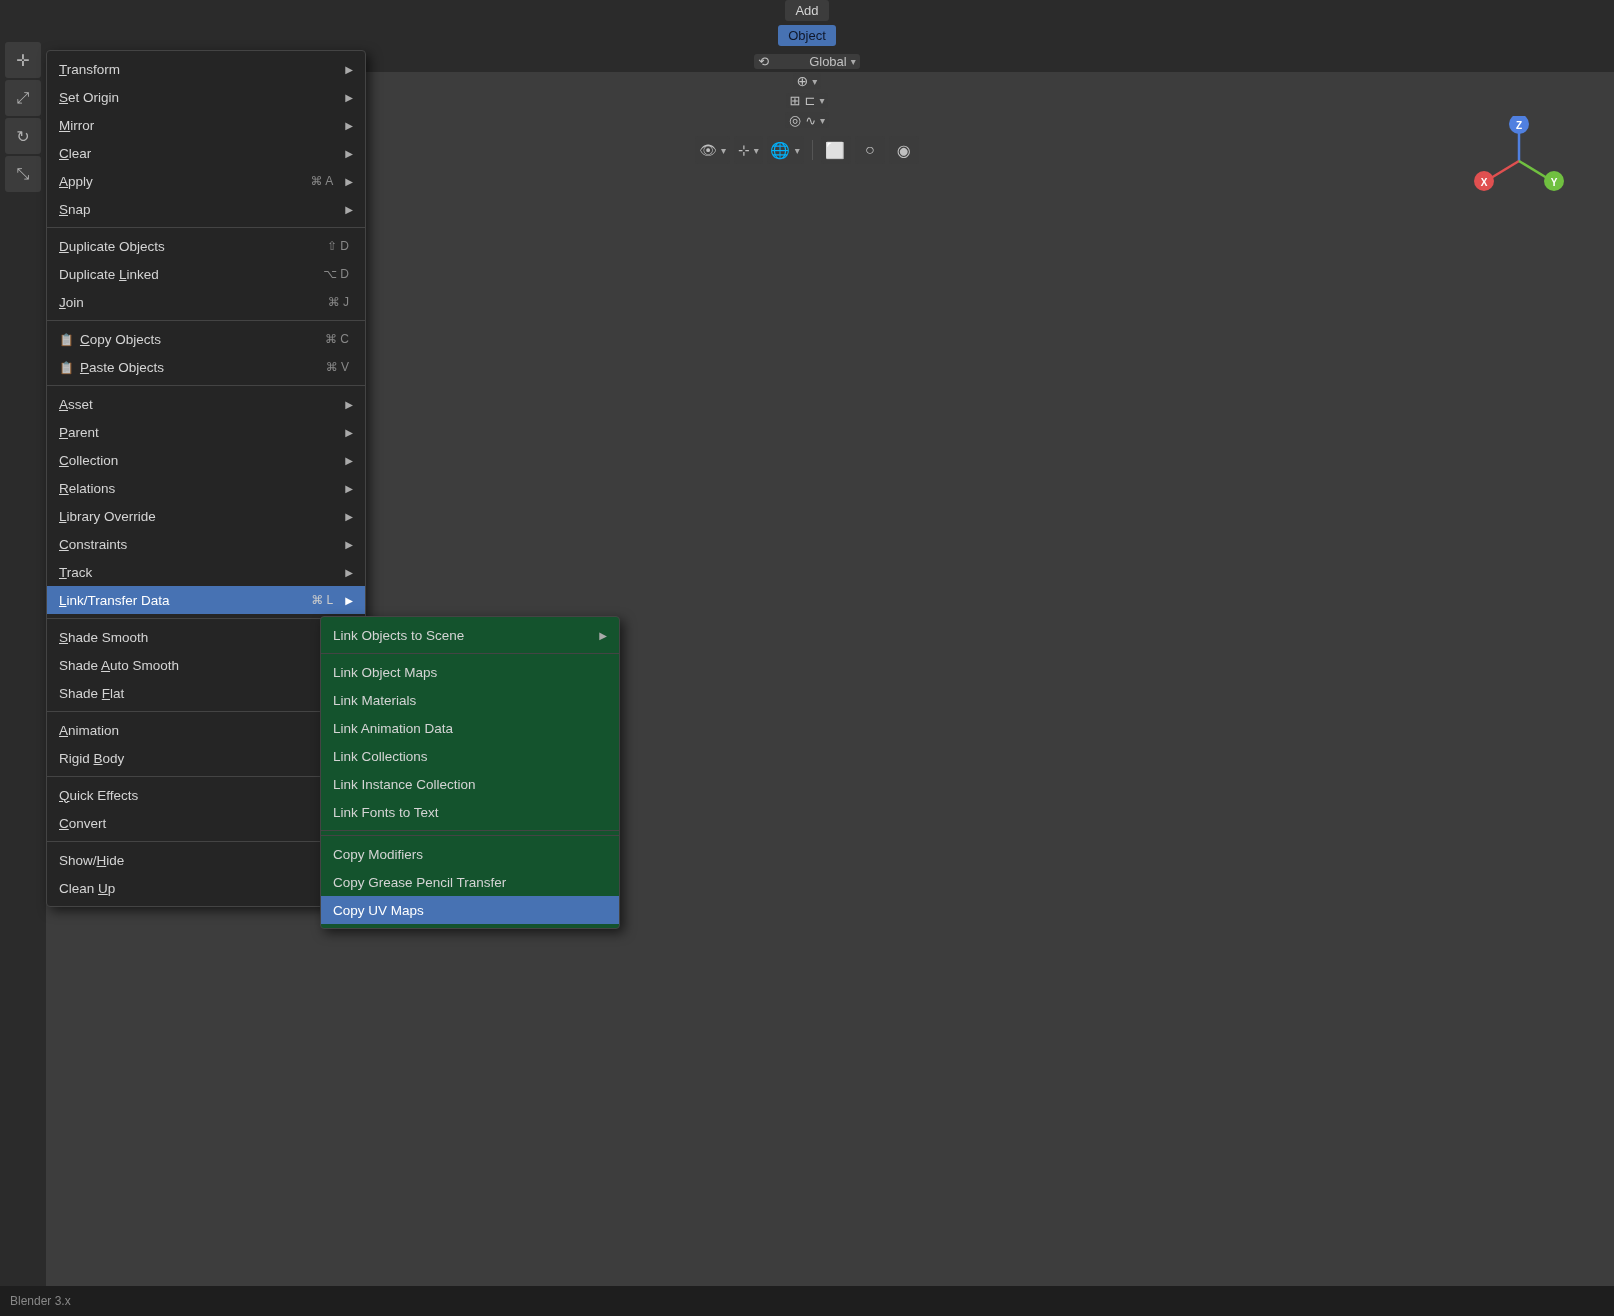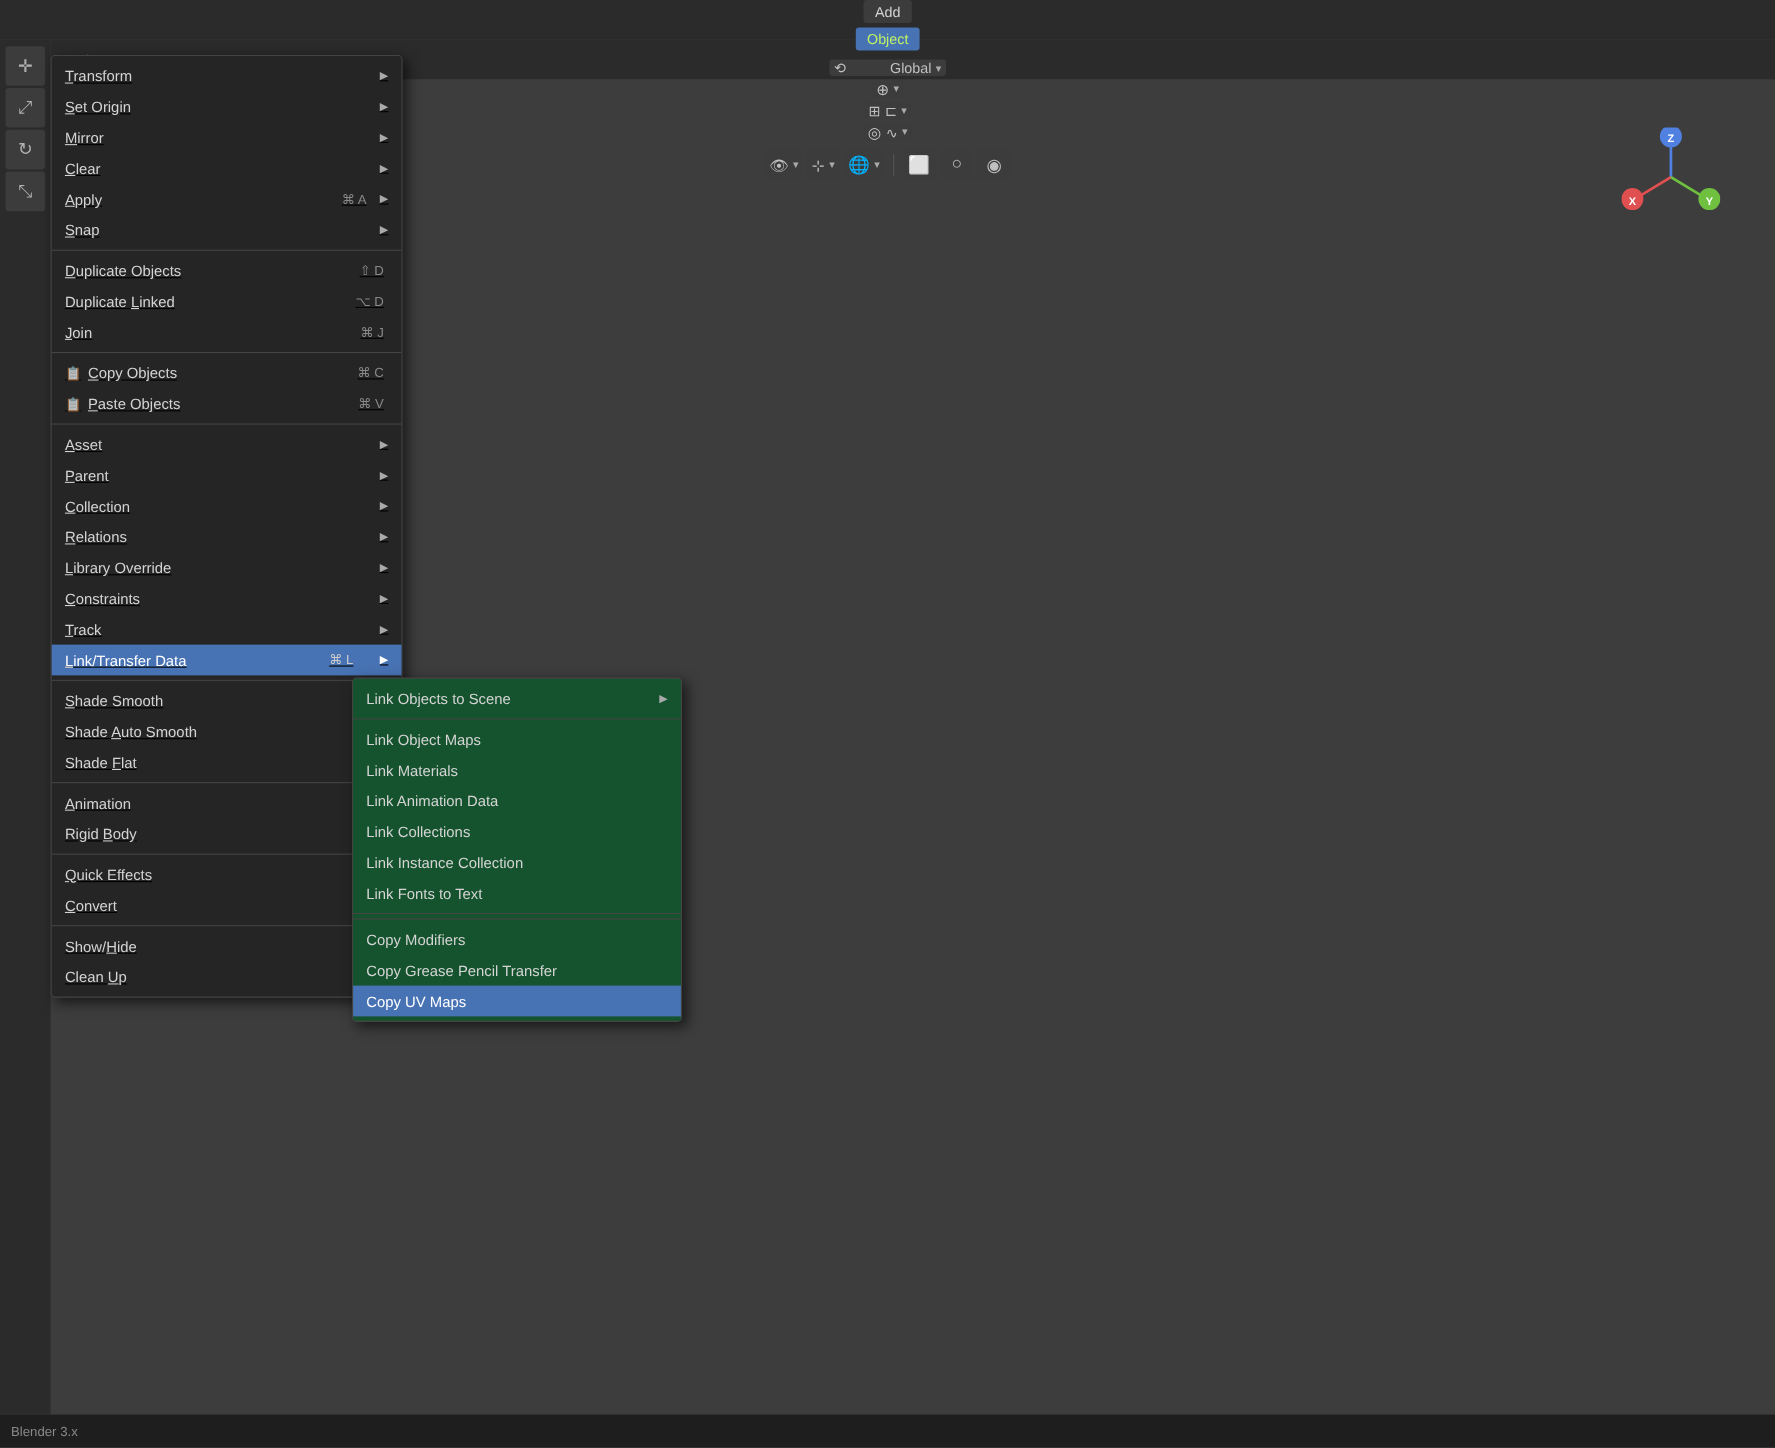--- a/index.html
+++ b/index.html
@@ -32,21 +32,21 @@
       border: none;
       color: #d4d4d4;
       padding: 3px 10px;
       border-radius: 3px;
       cursor: pointer;
       font-size: 13px;
       white-space: nowrap;
     }
     .toolbar-btn.active {
       background: #4772b3;
-      color: #bef264;
+      color: #0f172a;
     }
     .toolbar-separator {
       width: 1px;
       height: 20px;
       background: #555;
       margin: 0 4px;
     }
     .toolbar-spacer { flex: 1; }
 
     
@@ -109,38 +109,36 @@
       position: absolute;
       top: 50px;
       left: 46px;
       width: 320px;
       background: #252525;
       border: 1px solid #444;
       border-radius: 4px;
       padding: 4px 0;
       z-index: 200;
       box-shadow: 4px 4px 12px rgba(0,0,0,0.6);
-      text-decoration: underline;
     }
 
     .menu-item {
       display: flex;
       align-items: center;
       justify-content: space-between;
       padding: 5px 12px;
       color: #d4d4d4;
       cursor: pointer;
       white-space: nowrap;
       font-size: 13.5px;
       min-height: 28px;
     }
     .menu-item.active {
       background: #4772b3;
       color: #fff;
-      gap: 12px;
     }
     .menu-item.has-submenu::after {
       content: '▶';
       font-size: 10px;
       color: #aaa;
       margin-left: 8px;
     }
     .menu-item.active.has-submenu::after {
       color: #fff;
     }

